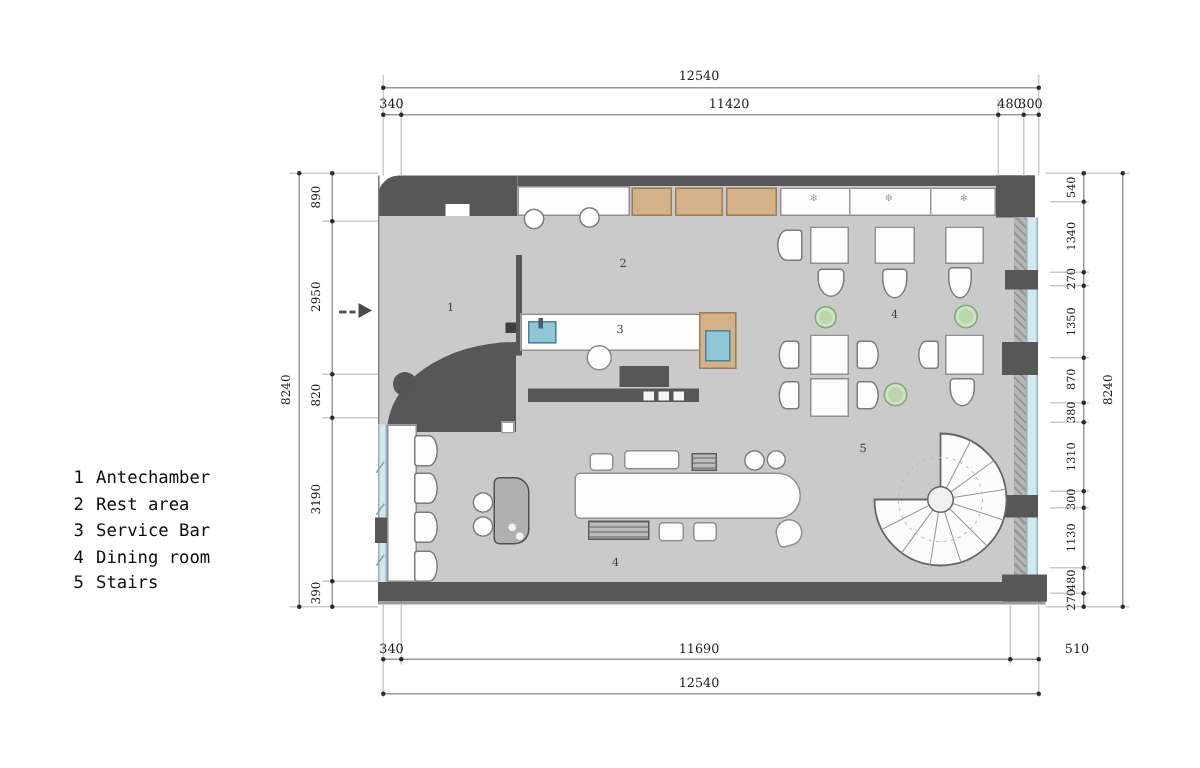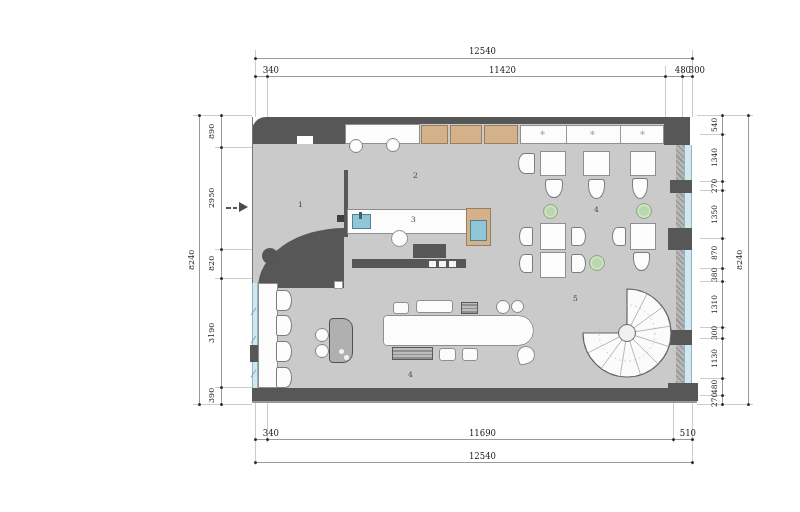--- a/index.html
+++ b/index.html
@@ -15,33 +15,40 @@
   .hatchfurn{background:repeating-linear-gradient(0deg,#8f8f8f 0 1.5px,#bcbcbc 1.5px 3.5px);border:1px solid #5a5a5a;}
   .circle{border-radius:50%;}
   .stool{background:#fcfcfc;border:1px solid #808080;border-radius:50%;}
   .chair-b{background:#fcfcfc;border:1px solid #7c7c7c;border-radius:3px 3px 50% 50%/3px 3px 65% 65%;}
   .chair-l{background:#fcfcfc;border:1px solid #7c7c7c;border-radius:50% 3px 3px 50%/65% 3px 3px 65%;}
   .chair-r{background:#fcfcfc;border:1px solid #7c7c7c;border-radius:3px 50% 50% 3px/3px 65% 65% 3px;}
   .plant{background:#b9d6ac;border:1px solid #86a87e;border-radius:50%;box-shadow:inset 0 0 0 2px #cfe3c4;}
   .dimline{background:#9a9a9a;}
   .ext{background:#cccccc;}
   .tick{width:3px;height:3px;border-radius:50%;background:#2b2b2b;}
-  .dlab{font-family:"DejaVu Serif",serif;font-size:8.5px;color:#1c1c1c;text-align:right;line-height:9px;white-space:nowrap;}
+  .dlab{font-family:"DejaVu Serif",serif;font-size:8.5px;color:#1c1c1c;text-align:center;line-height:9px;white-space:nowrap;}
   .vlab{font-family:"DejaVu Serif",serif;font-size:8px;color:#1c1c1c;writing-mode:vertical-rl;transform:rotate(180deg);display:flex;align-items:center;justify-content:center;white-space:nowrap;}
   .rmlab{font-family:"DejaVu Serif",serif;font-size:7.5px;color:#3d3d3d;line-height:8px;}
   .title{font-family:"DejaVu Sans Mono",monospace;font-weight:bold;font-size:16px;letter-spacing:1px;color:#0d0d0d;white-space:nowrap;}
   .legend{font-family:"DejaVu Sans Mono",monospace;font-size:11.5px;line-height:17.5px;color:#0d0d0d;}
   .legend .ln{display:inline-block;width:15px;}
   .decor{font-size:6px;color:#97a2a6;line-height:6px;}
 </style>
 </head>
 <body>
 
 <div class="canvas">
 
+  <div class="e legend" style="left:49px;top:310px;">
+    <div><span class="ln">1</span><span>Antechamber</span></div>
+    <div><span class="ln">2</span><span>Rest area</span></div>
+    <div><span class="ln">3</span><span>Service Bar</span></div>
+    <div><span class="ln">4</span><span>Dining room</span></div>
+    <div><span class="ln">5</span><span>Stairs</span></div>
+  </div>
 
   <div class="e floor" style="left:253px;top:124px;width:423px;height:264px;"></div>
   <div class="e wall" style="left:252px;top:117px;width:93px;height:27px;border-radius:14px 0 0 0;"></div>
   <div class="e" style="left:297px;top:136px;width:16px;height:8px;background:#fff;"></div>
   <div class="e wall" style="left:345px;top:117px;width:345px;height:7px;"></div>
   <div class="e wall" style="left:664px;top:117px;width:26px;height:28px;"></div>
   <div class="e wall" style="left:252px;top:388px;width:445px;height:13px;"></div>
   <div class="e" style="left:252px;top:401px;width:445px;height:2px;background:#9a9a9a;"></div>
   <div class="e" style="left:252px;top:117px;width:1px;height:166px;background:#777;"></div>
   <div class="e hatchwall" style="left:676px;top:145px;width:8px;height:243px;"></div>
@@ -180,21 +187,21 @@
   <div class="e ext" style="left:267px;top:403px;width:1px;height:40px;"></div>
   <div class="e ext" style="left:673px;top:403px;width:1px;height:40px;"></div>
   <div class="e ext" style="left:692px;top:403px;width:1px;height:62px;"></div>
   <div class="e dimline" style="left:255px;top:439px;width:437px;height:1px;"></div>
   <div class="e tick" style="left:253.5px;top:438px;"></div>
   <div class="e tick" style="left:265.5px;top:438px;"></div>
   <div class="e tick" style="left:671.5px;top:438px;"></div>
   <div class="e tick" style="left:690.5px;top:438px;"></div>
   <div class="e dlab" style="left:243px;top:429px;width:36px;">340</div>
   <div class="e dlab" style="left:436px;top:429px;width:60px;">11690</div>
-  <div class="e dlab" style="left:660px;top:429px;width:36px;">510</div>
+  <div class="e dlab" style="left:700px;top:429px;width:36px;">510</div>
   <div class="e dimline" style="left:255px;top:462px;width:437px;height:1px;"></div>
   <div class="e tick" style="left:253.5px;top:461px;"></div>
   <div class="e tick" style="left:690.5px;top:461px;"></div>
   <div class="e dlab" style="left:436px;top:452px;width:60px;">12540</div>
 
   <div class="e ext" style="left:193px;top:115px;width:59px;height:1px;"></div>
   <div class="e ext" style="left:215px;top:147px;width:37px;height:1px;"></div>
   <div class="e ext" style="left:215px;top:249px;width:37px;height:1px;"></div>
   <div class="e ext" style="left:215px;top:278px;width:37px;height:1px;"></div>
   <div class="e ext" style="left:215px;top:387px;width:37px;height:1px;"></div>

